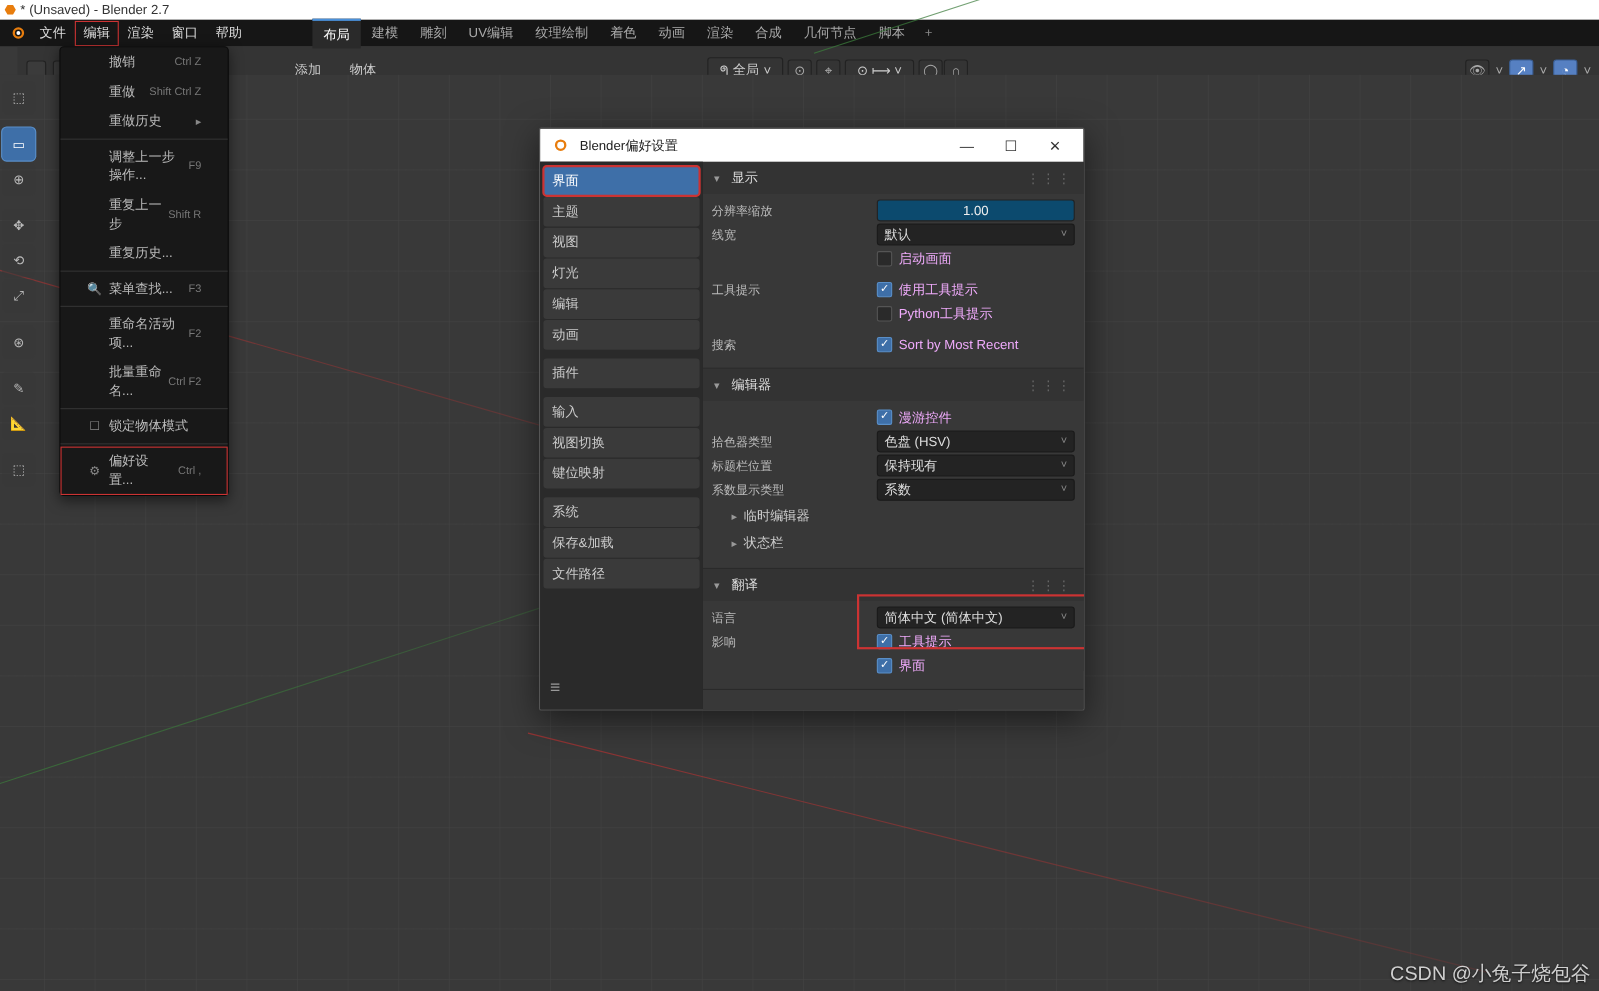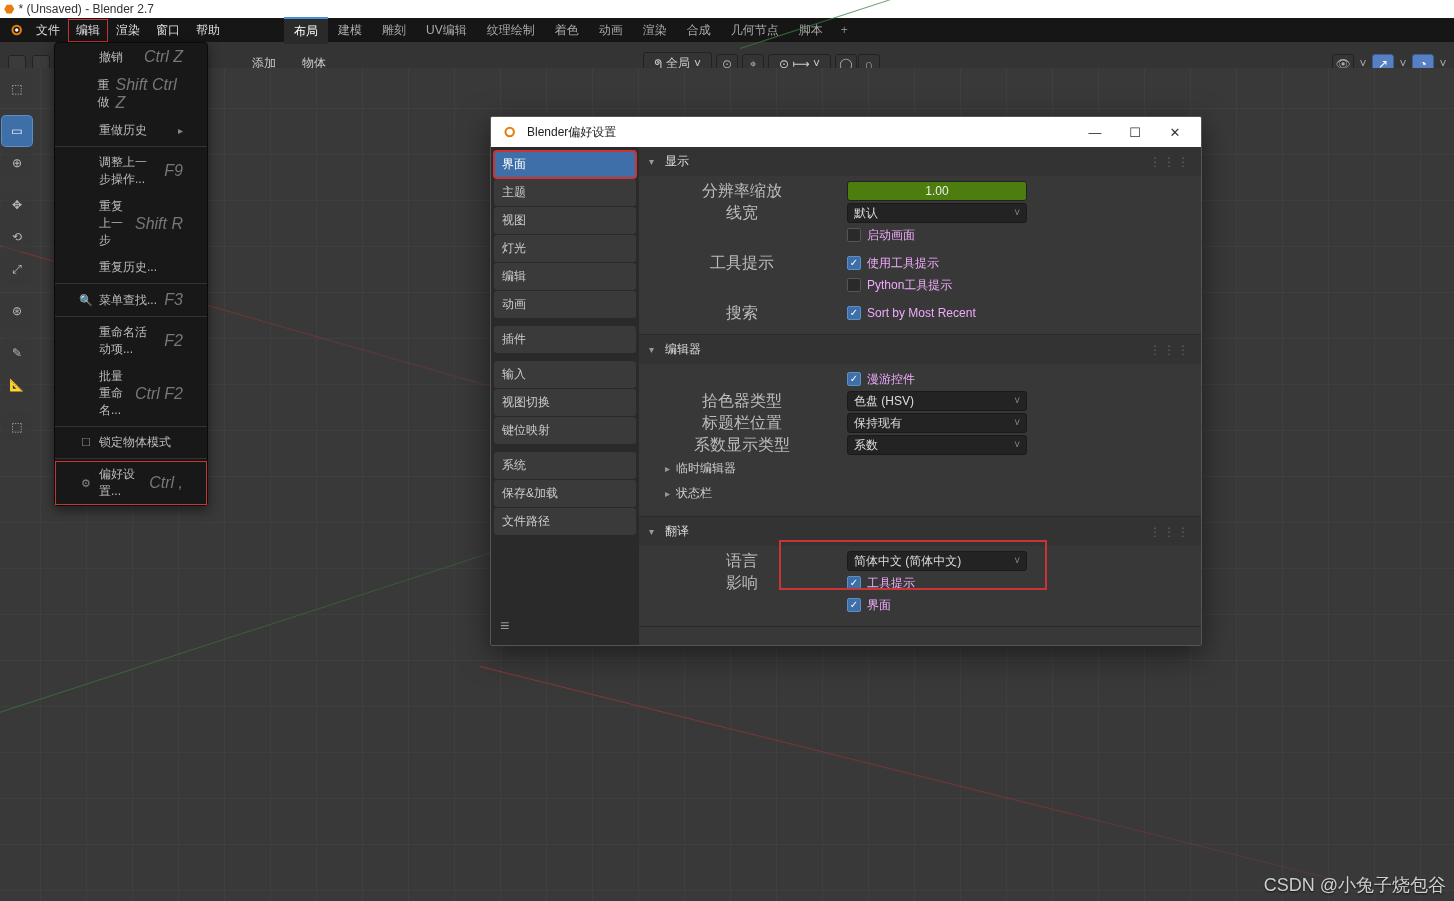--- a/index.html
+++ b/index.html
@@ -15,21 +15,21 @@
 .blender-icon svg circle.outer{fill:none;stroke:#e87d0d;stroke-width:3}
 .blender-icon svg circle.inner{fill:#fff}
 .menubar .mitem { padding:3px 8px; color:#ddd; cursor:default; }
 .menubar .mitem.hl { outline:1px solid #c33; outline-offset:-1px; }
 .workspace-tabs { display:flex; align-items:center; margin-left:56px; height:100%; }
 .workspace-tabs .wtab { padding:4px 10px; color:#aaa; }
 .workspace-tabs .wtab.active { background:#2a2a2a; color:#fff; border-top:2px solid #4a90d9;}
 .workspace-tabs .plus { padding:4px 8px; color:#888;}
 
 
-.header2 { height:44px; background:#343434; display:flex; align-items:center; padding-left:8px; gap:6px; border-bottom:1px solid #222;}
+.header2 { height:44px; background:#343434; display:flex; align-items:center; padding-left:8px; gap:6px; border-bottom:1px solid #222;margin-left:16px;}
 .header2 .h2ctrl { width:18px; height:18px; background:#3b3b3b; border:1px solid #222; border-radius:3px;}
 .header2 .mitem2 { padding:3px 10px; color:#ccc; }
 .header2 .spacer { flex:1; }
 .header2 .pill { background:#343434; border:1px solid #222; padding:2px 10px; border-radius:3px; color:#ccc; display:flex;align-items:center;gap:4px;}
 .header2 .iconbtn { width:22px; height:20px; background:#343434; border:1px solid #222; border-radius:3px; display:inline-flex;align-items:center;justify-content:center;color:#aaa;}
 .header2 .gizmo-ctrl{display:flex;gap:1px;}
 .header2 .right { display:flex; gap:4px; margin-right:60px;align-items:center;}
 .header2 .right-end { display:flex; gap:4px; margin-right:6px;align-items:center;}
 .header2 .right-end .iconbtn.blue{background:#5680c2;color:#fff;border-color:#3a5f96;}
 
@@ -49,49 +49,49 @@
 .left-tools { position:absolute; left:2px; top:74px; width:34px; display:flex; flex-direction:column; gap:2px; z-index:5;}
 .left-tools .tool { width:30px; height:30px; background:#39393990; border-radius:4px; display:flex;align-items:center;justify-content:center;color:#bbb; }
 .left-tools .tool.active { background:#3e6fa8; color:#fff; box-shadow:0 0 0 1px #5a8fc8;}
 .left-tools .sep{height:8px;}
 
 
 .dropdown { position:absolute; left:54px; top:42px; width:154px; background:#181818; border:1px solid #0a0a0a; border-radius:4px; z-index:10; box-shadow:0 4px 12px rgba(0,0,0,.5);}
 .dropdown .ditem { display:flex; align-items:center; padding:5px 24px; color:#bbb; gap:6px;}
 .dropdown .ditem .icon{width:14px;text-align:center;color:#888;font-size:11px;}
 .dropdown .ditem .lbl{flex:1;}
-.dropdown .ditem .sc{color:#777;font-size:16px;font-style:italic;}
+.dropdown .ditem .sc{color:#777;font-size:10px;}
 .dropdown .dsep{height:1px;background:#333;margin:2px 0;}
 .dropdown .ditem.hl{outline:1px solid #c33;outline-offset:-1px;}
 .dropdown .ditem .arrow{color:#888;font-size:10px;}
 
 
-.prefwin { position:absolute; left:490px; top:116px; width:712px; height:530px; background:#303030; border:1px solid #555; box-shadow:0 8px 30px rgba(0,0,0,.5); z-index:20; border-radius:2px;overflow:hidden;}
+.prefwin { position:absolute; left:490px; top:116px; width:496px; height:530px; background:#303030; border:1px solid #555; box-shadow:0 8px 30px rgba(0,0,0,.5); z-index:20; border-radius:2px;overflow:hidden;}
 .pref-title { height:30px; background:#fff; display:flex; align-items:center; padding:0 6px; color:#222;}
 .pref-title .t{flex:1;display:flex;align-items:center;gap:6px;}
 .pref-title .winbtn{width:40px;height:30px;display:flex;align-items:center;justify-content:center;color:#333;font-size:13px;}
 .pref-body { display:flex; height:calc(100% - 30px);}
 .pref-side { width:148px; background:#2a2a2a; padding:4px 3px; display:flex;flex-direction:column;gap:2px;}
 .pref-side .s-group{display:flex;flex-direction:column;gap:1px;margin-bottom:6px;}
 .pref-side .s-item{background:#3a3a3a;padding:5px 8px;color:#ccc;border-radius:3px;font-size:12px;}
 .pref-side .s-item.active{background:#3e6fa8;color:#fff;}
 .pref-side .s-item.hl{outline:2px solid #c33;outline-offset:-1px;}
 .pref-side .spacer{flex:1;}
 .pref-side .ham{padding:6px;color:#999;font-size:16px;}
 .pref-main { flex:1; background:#383838; overflow:auto; padding:0;}
 .pref-main::-webkit-scrollbar{width:12px;}
 .pref-panel { border-bottom:1px solid #2a2a2a; }
 .pref-phead { display:flex;align-items:center;padding:6px 10px;background:#333;color:#ddd;gap:6px;}
 .pref-phead .chev{font-size:10px;color:#999;width:10px;}
 .pref-phead .dots{margin-left:auto;color:#666;letter-spacing:2px;}
 .pref-pcontent { padding:4px 8px 10px 8px; }
 .pref-row { display:flex; align-items:center; padding:2px 0; height:22px;}
-.pref-row .lab { width:200px; text-align:center; padding-right:10px; color:#bbb; font-size:16px;}
+.pref-row .lab { width:200px; text-align:left; padding-right:10px; color:#bbb; font-size:11px;}
 .pref-row .val { flex:0 0 180px; }
-.pref-row .num { background:#4d7c0f;border:1px solid #222;border-radius:3px;color:#eee;text-align:center;height:20px;line-height:18px;}
+.pref-row .num { background:#0c4a6e;border:1px solid #222;border-radius:3px;color:#eee;text-align:center;height:20px;line-height:18px;}
 .pref-row .sel { background:#232323;border:1px solid #1a1a1a;border-radius:3px;color:#ddd;padding:0 6px;height:20px;line-height:18px;display:flex;align-items:center;}
 .pref-row .sel .dd{margin-left:auto;color:#888;font-size:10px;}
 .lang-hl{position:absolute;border:2px solid #c33;pointer-events:none;}
 .pref-row .chk { display:flex;align-items:center;gap:6px;color:#f0abfc;}
 .pref-row .chk .box{width:14px;height:14px;border:1px solid #555;background:#2a2a2a;border-radius:2px;display:inline-flex;align-items:center;justify-content:center;}
 .pref-row .chk .box.on{background:#3e6fa8;border-color:#5a8fc8;color:#fff;}
 .pref-row .chk .box.on::after{content:"✓";font-size:10px;line-height:1;}
 .pref-sub { padding-left:18px;}
 .pref-sub .subhead{display:flex;align-items:center;gap:6px;padding:4px 0;color:#ccc;}
 .pref-sub .subhead .chev{font-size:10px;color:#999;}

